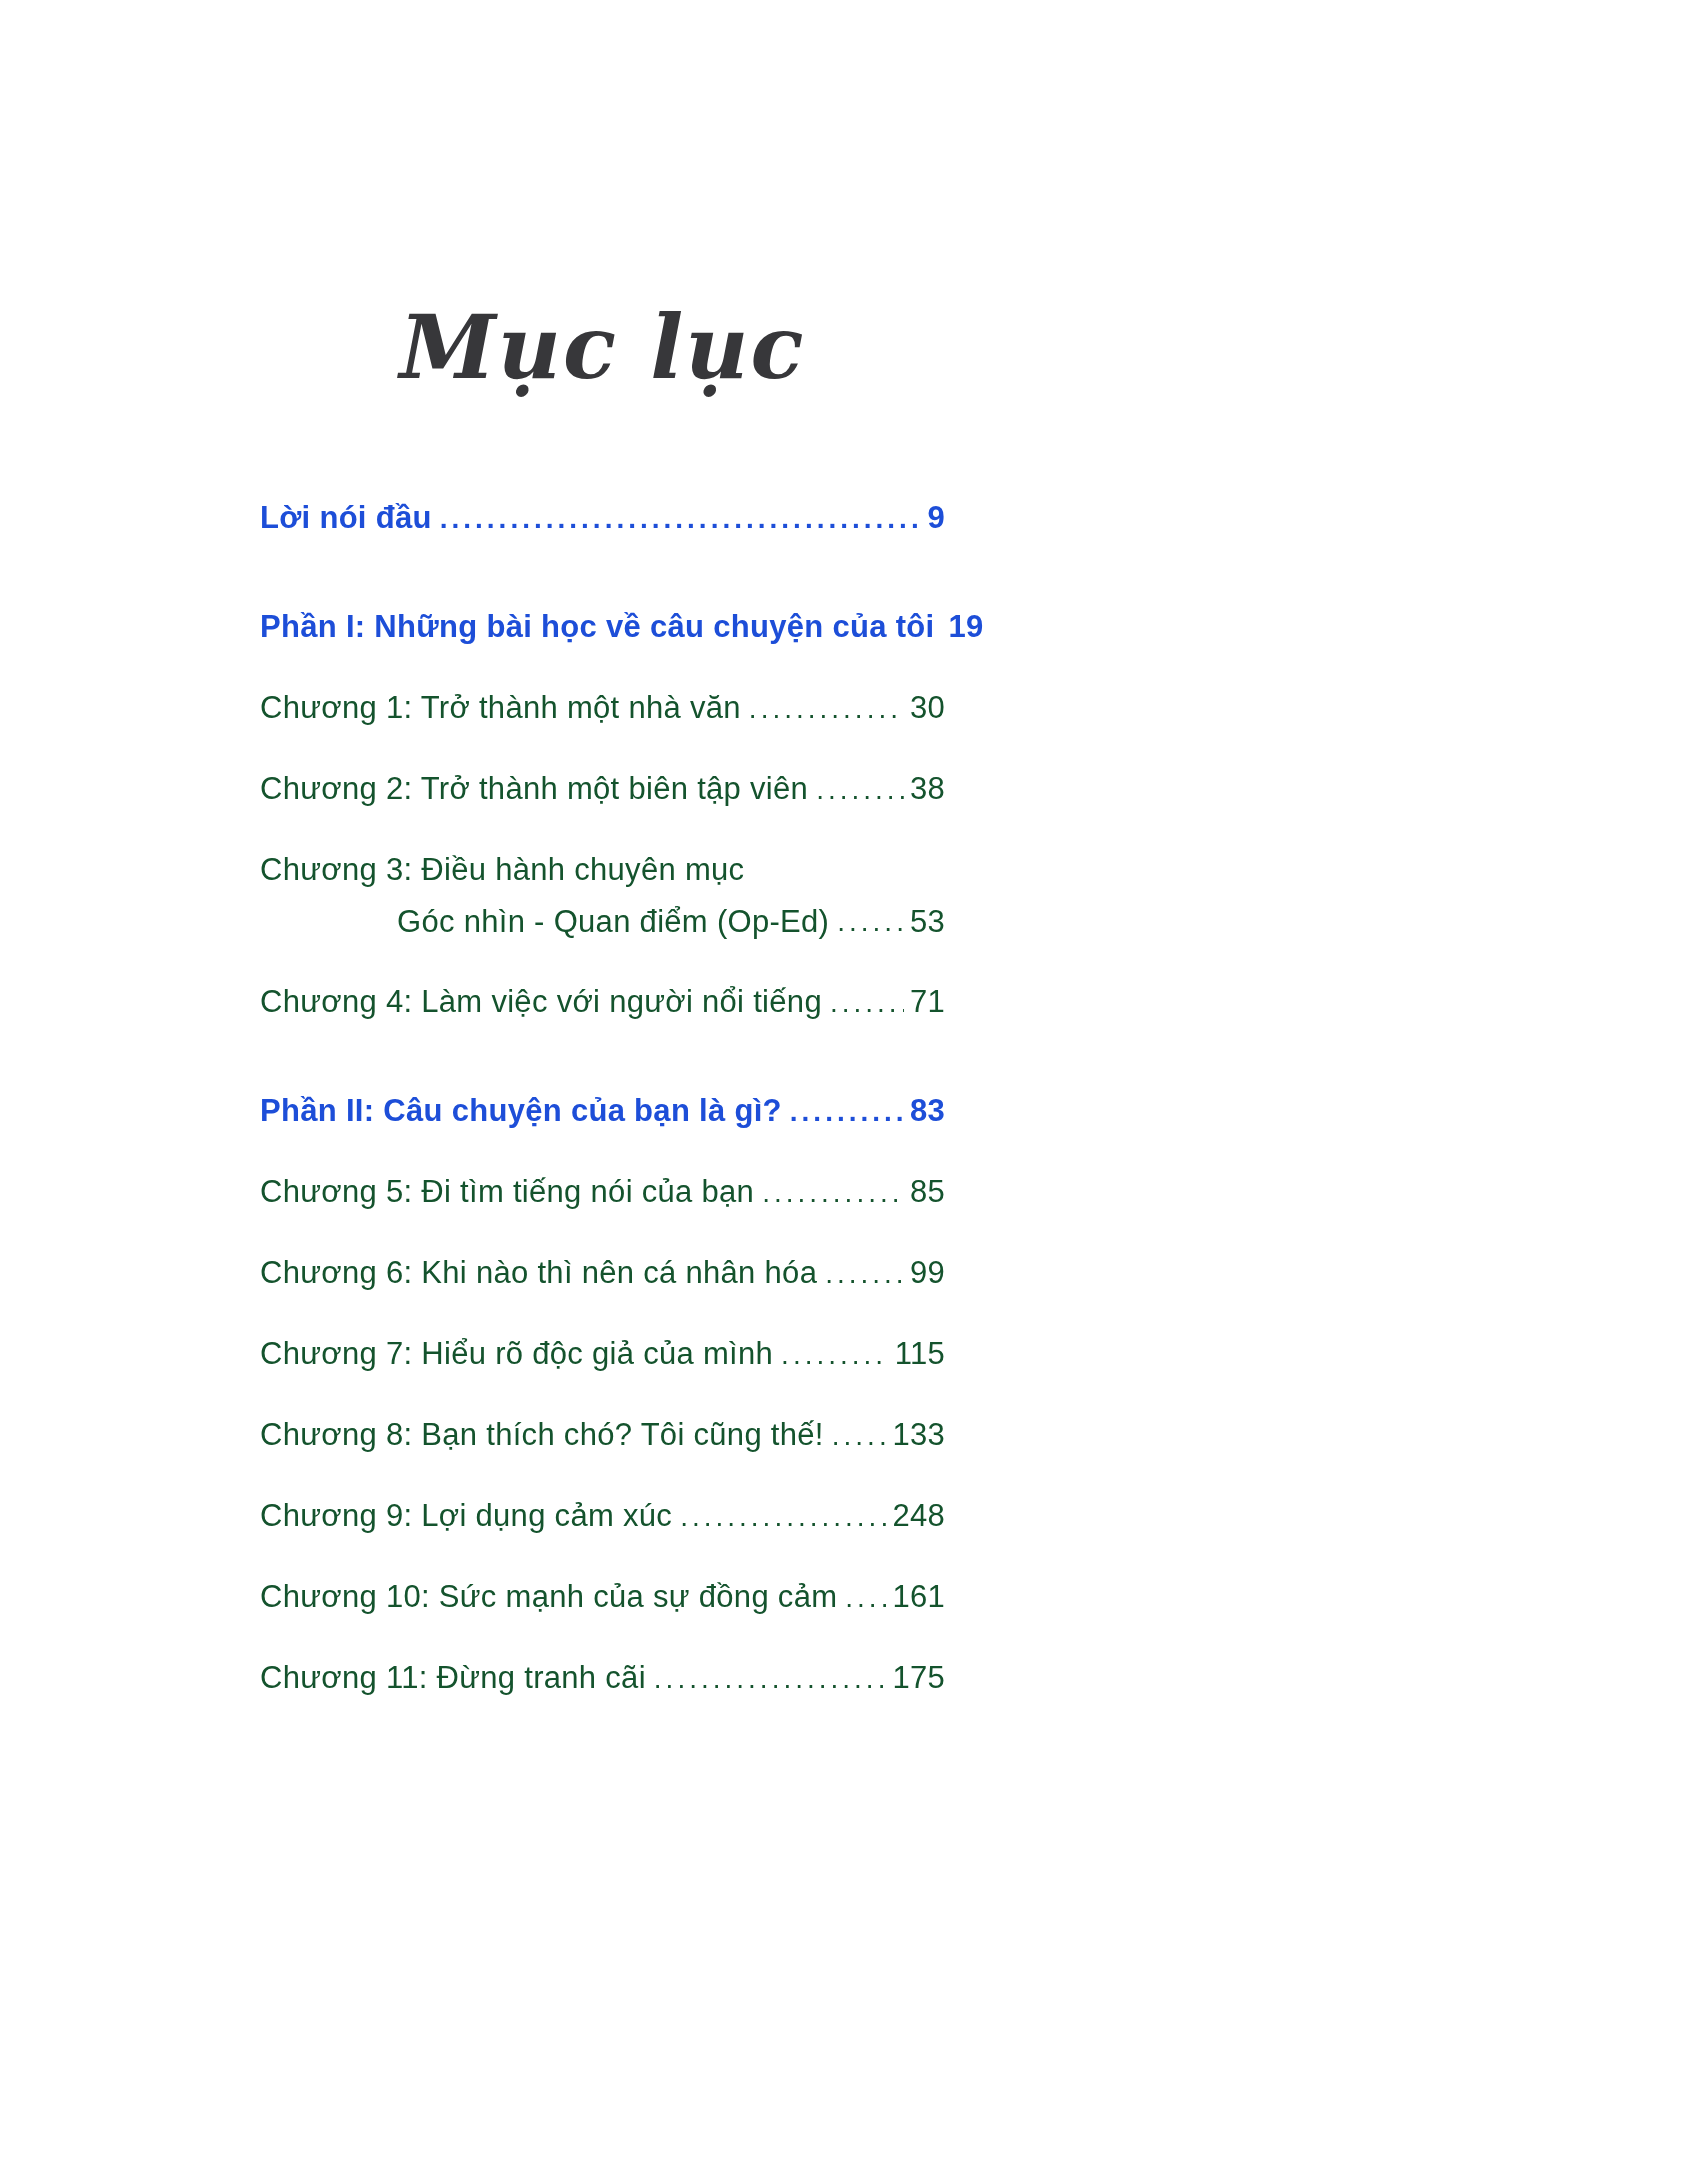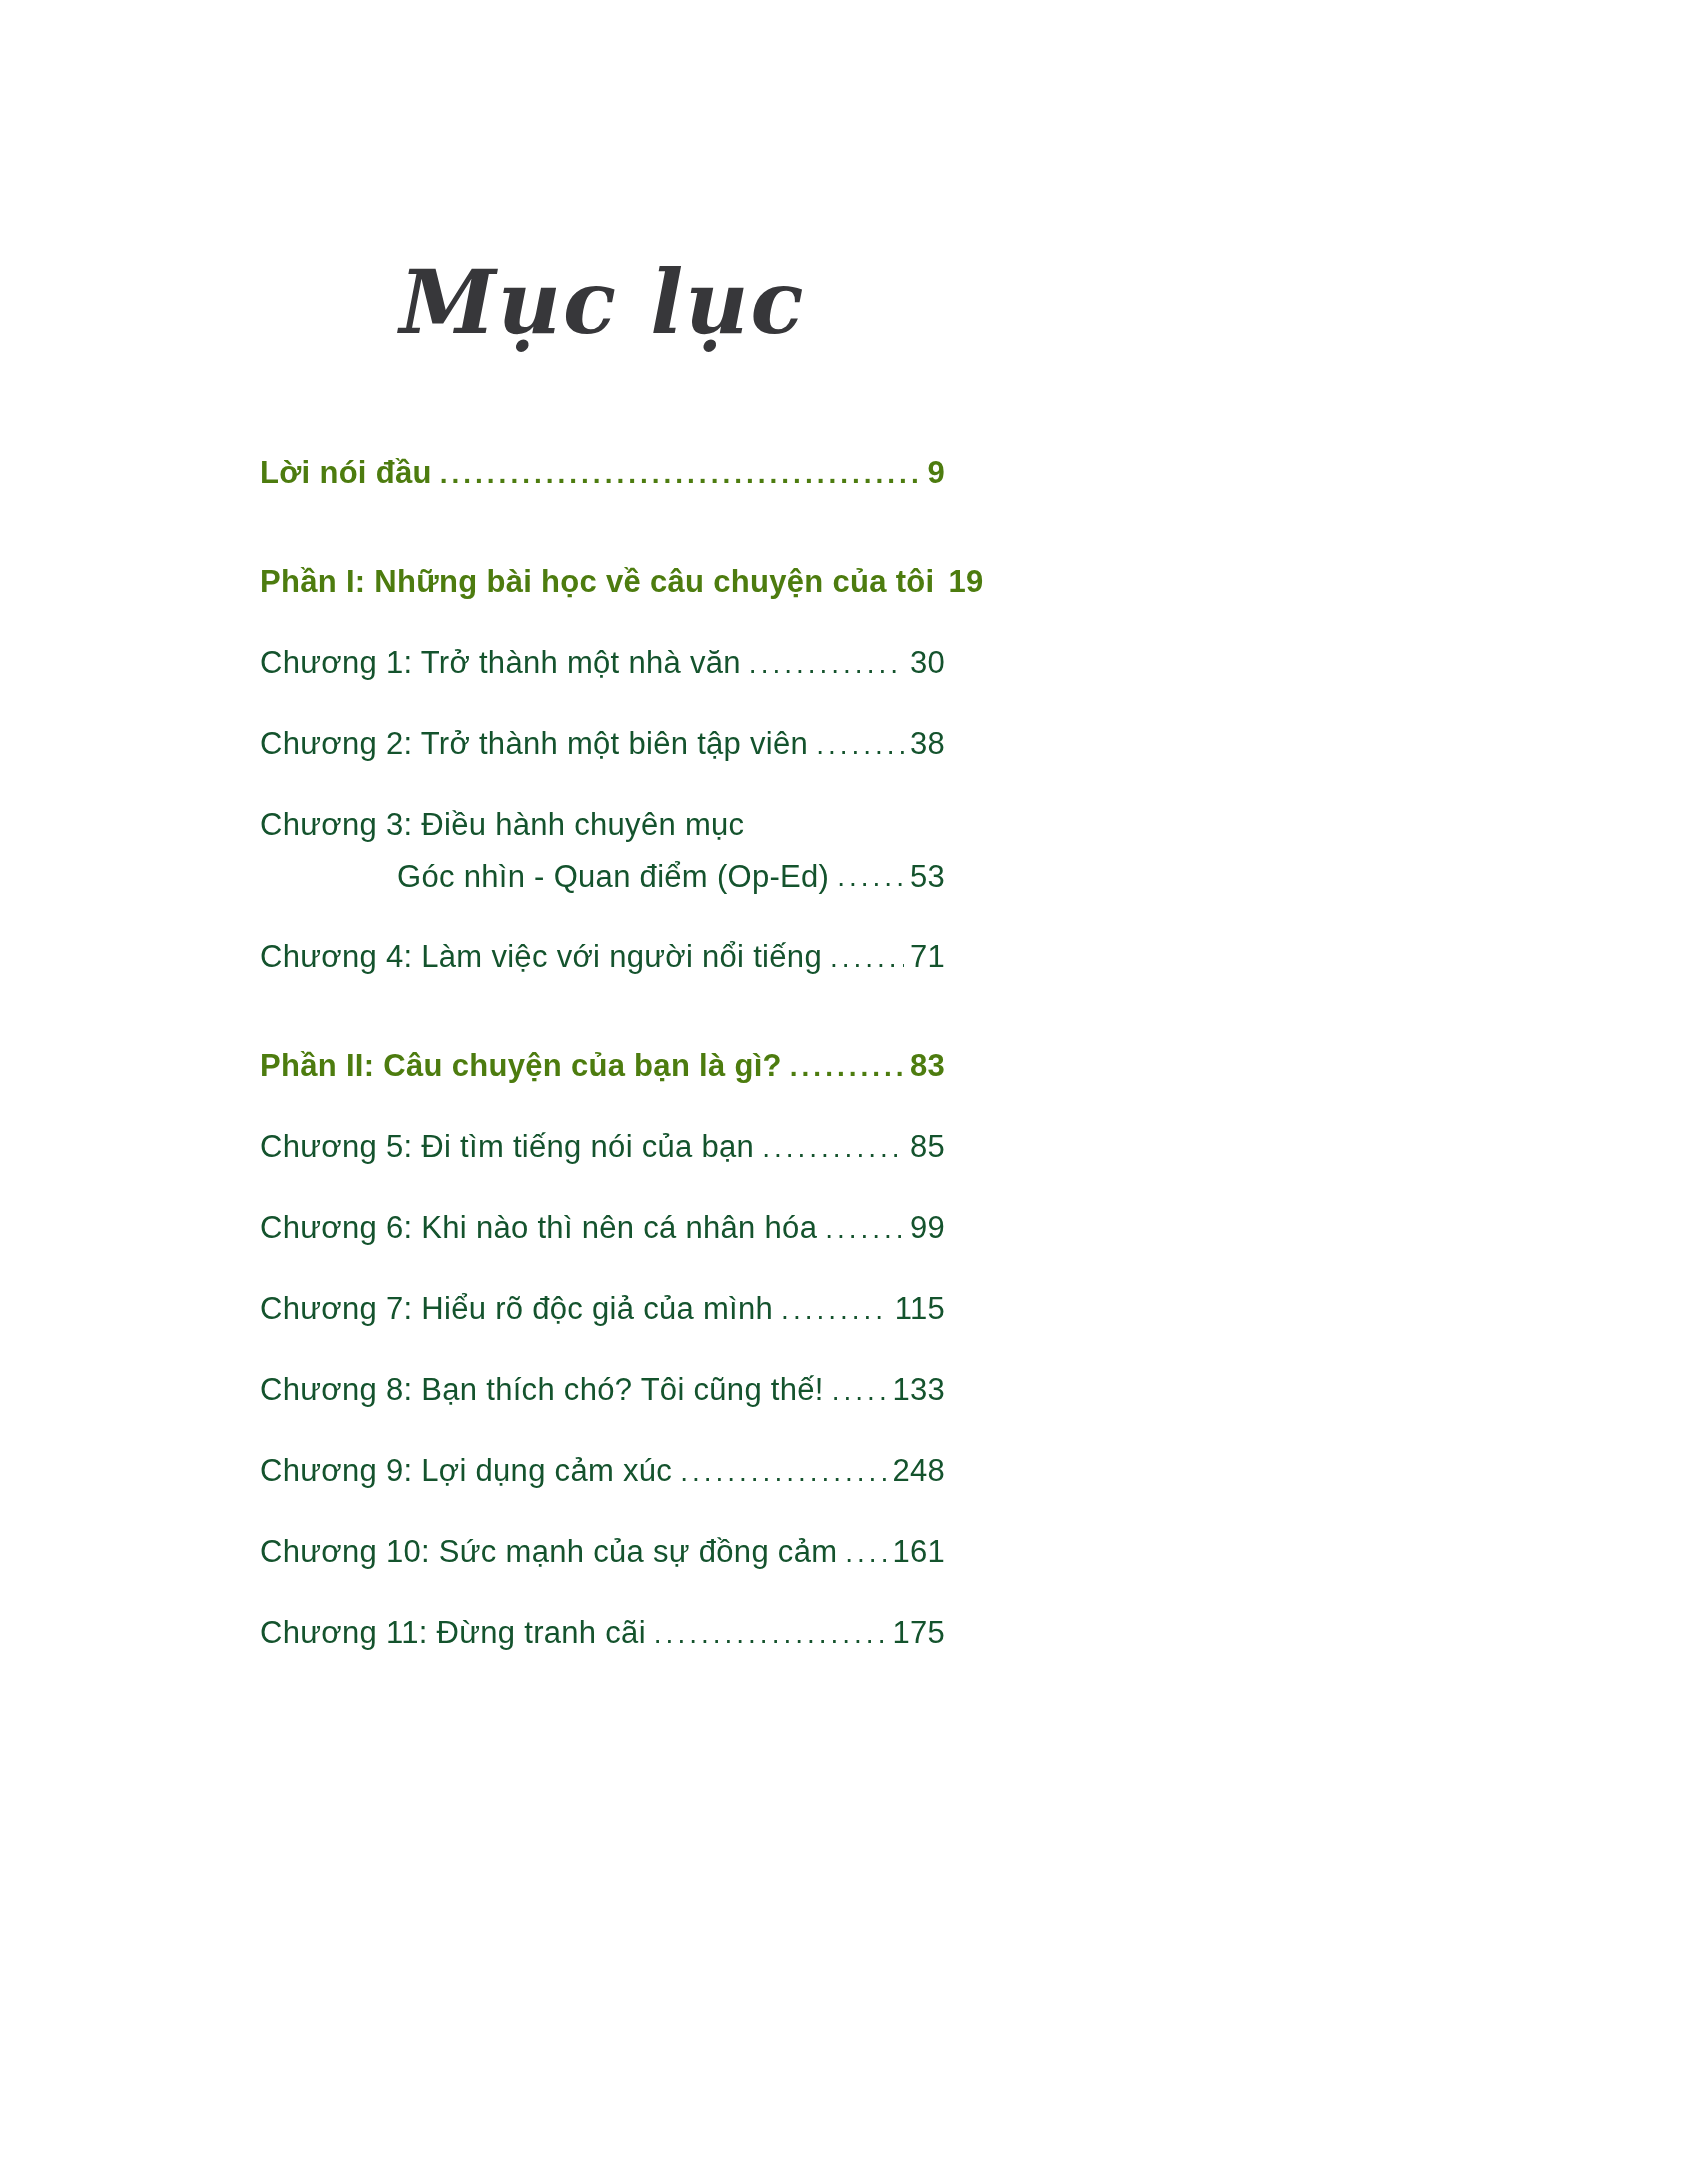--- a/index.html
+++ b/index.html
@@ -7,20 +7,21 @@
     padding: 0;
     background: #ffffff;
   }
   .page {
     position: relative;
     width: 1683px;
     height: 1877px;
     background: #ffffff;
     overflow: hidden;
     font-family: "Liberation Sans", "DejaVu Sans", sans-serif;
+    margin-top: 45px;
   }
   .content {
     position: absolute;
     left: 260px;
     top: 0;
     width: 685px;
   }
   .toc-title {
     margin-top: 259px;
     margin-bottom: 111px;
@@ -37,21 +38,21 @@
     display: flex;
     align-items: baseline;
     font-size: 31px;
     line-height: 31px;
     letter-spacing: 0.3px;
     color: #14532d;
     font-weight: 400;
     margin-bottom: 49px;
   }
   .row.section {
-    color: #4d7c0f;
+    color: #1d4ed8;
     font-weight: 700;
     margin-top: 77px;
   }
   .row.first-section {
     margin-top: 0;
   }
   .lbl {
     flex: 0 0 auto;
     white-space: nowrap;
   }

